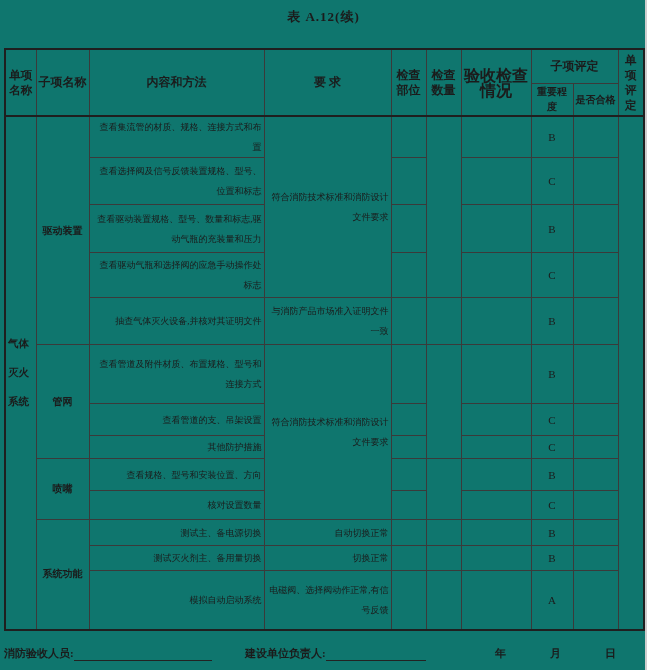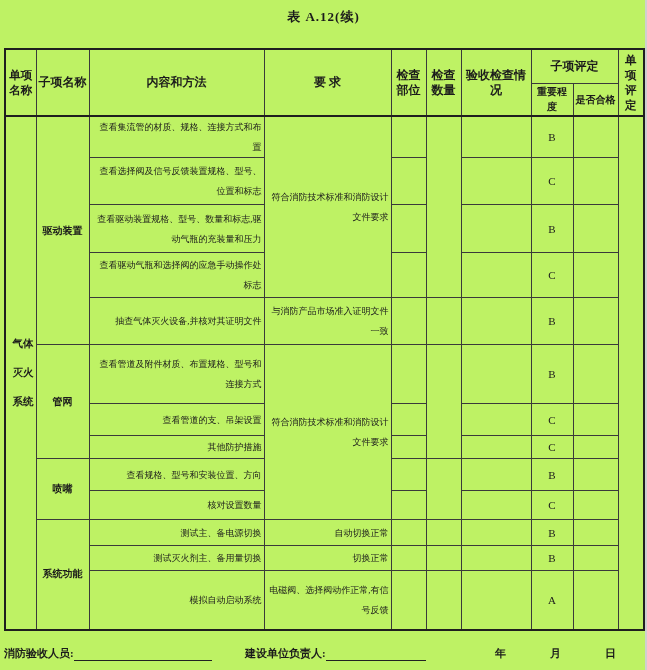--- a/index.html
+++ b/index.html
@@ -1,19 +1,19 @@
 <!DOCTYPE html>
 <html><head>
 <meta charset="utf-8">
 <style>
   html,body{margin:0;padding:0;background:#e8e8e8;}
   .page{
     position:relative;
     width:647px;height:670px;
-    background:#bef264;
+    background:#0f766e;
     font-family:"Liberation Serif", serif;
     color:#1b1b1b;
     overflow:hidden;
   }
   .scan-edge{
     position:absolute;right:0;top:0;width:2px;height:100%;
     background:#cfcfcf;
   }
   .title{
     padding-top:8px;
@@ -38,25 +38,25 @@
     word-break:break-all;
   }
   thead th{
     font-size:12px;
     font-weight:bold;
     text-align:center;
     line-height:15px;
     padding:0 1px;
   }
   thead tr.h2 th{font-size:10px;}
-  th.acc{font-size:12px;letter-spacing:0;}
+  th.acc{font-size:16px;letter-spacing:0;}
   th.narrow{padding:0 1px;font-size:11.5px;margin-left:38px;}
   thead{border-bottom:2px solid #1f1f1f;}
   td.itemname{
-    text-align:right;
+    text-align:left;
     font-size:10.5px;
     font-weight:bold;
     line-height:29px;
     padding:0 4px;
   }
   td.subitem{
     text-align:center;
     font-size:10px;
     font-weight:bold;
     line-height:14px;

